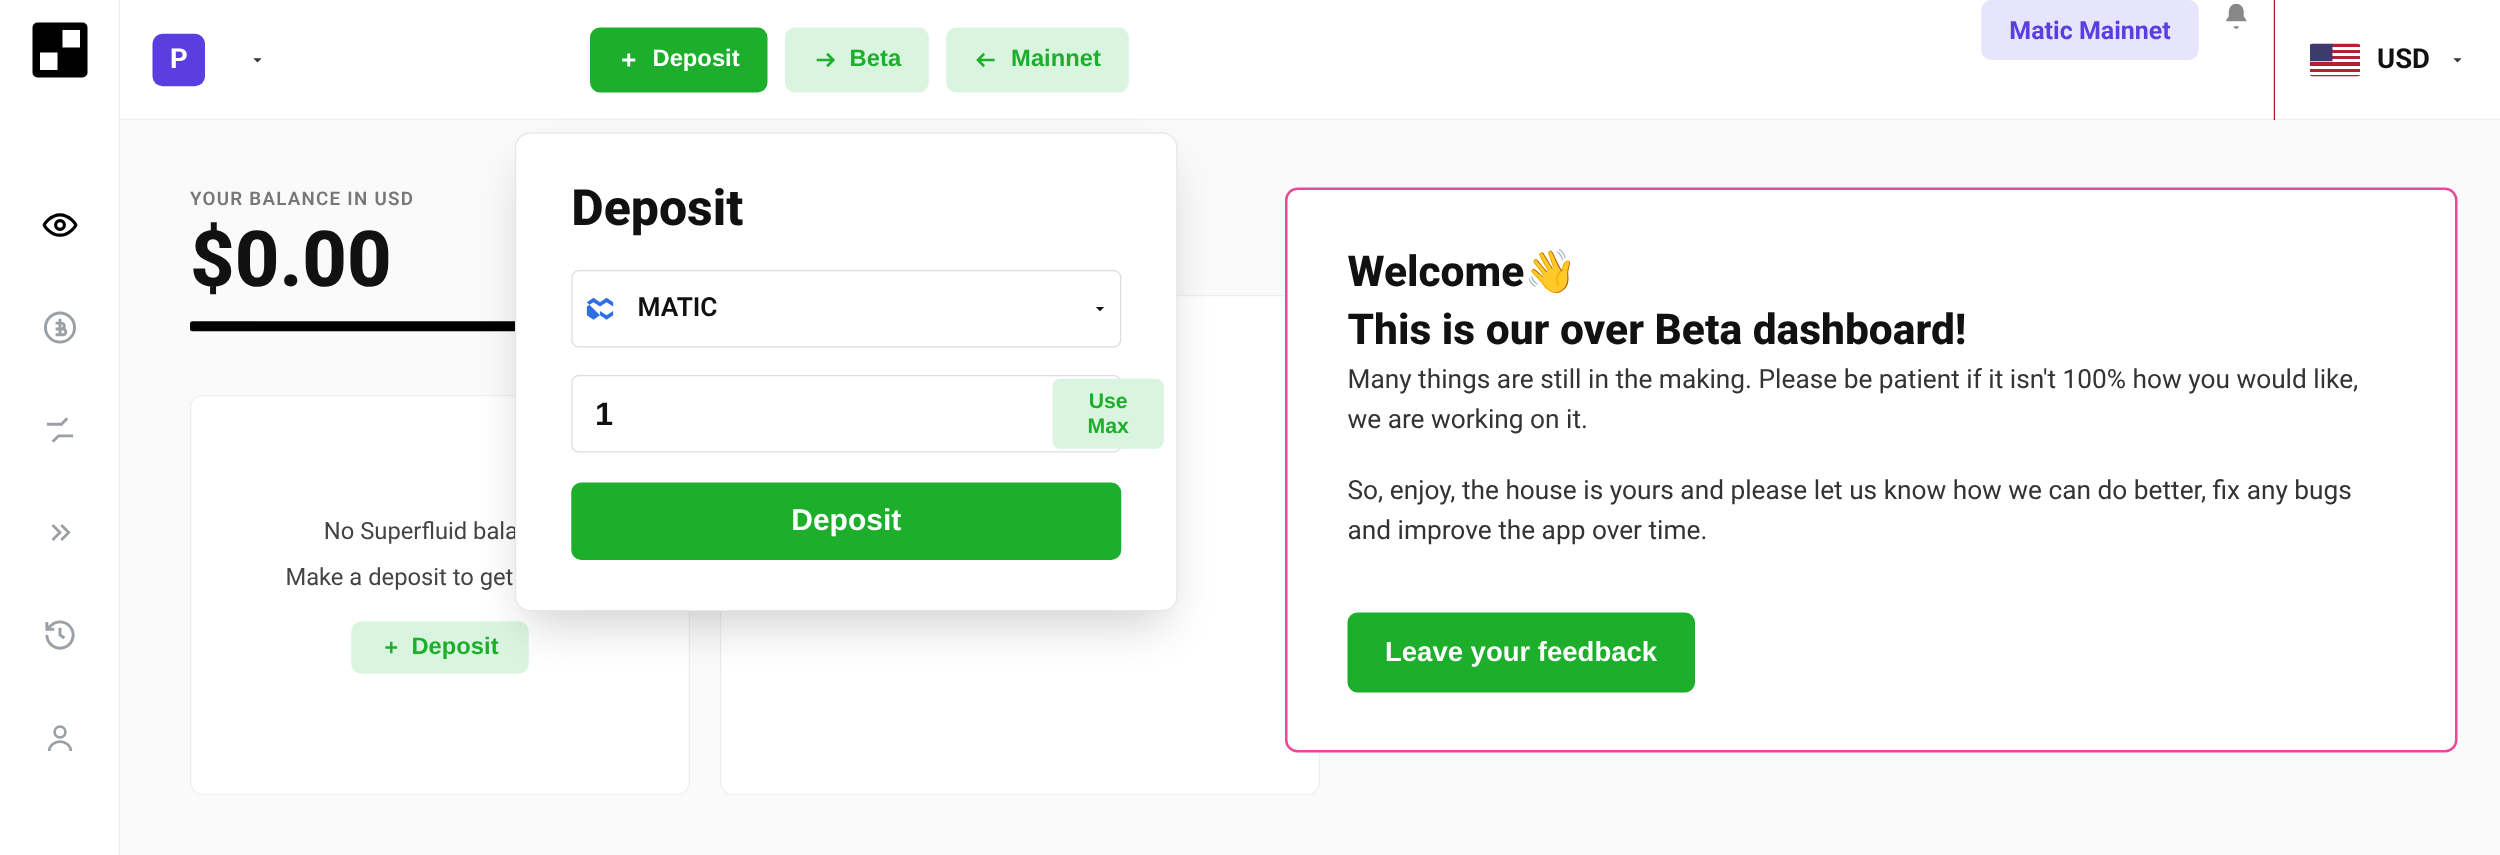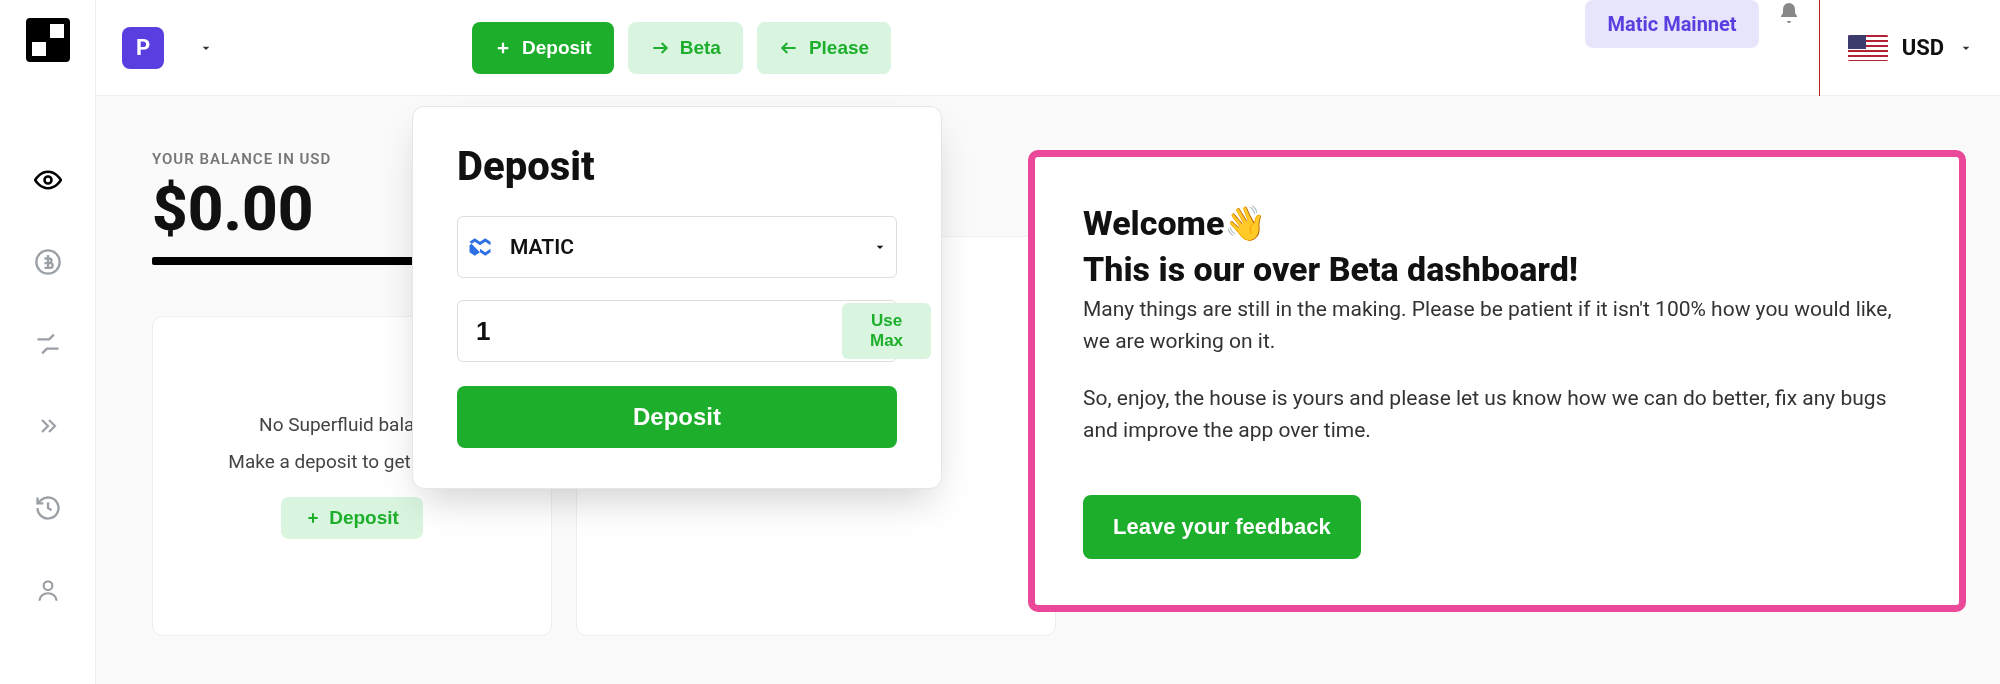--- a/index.html
+++ b/index.html
@@ -267,21 +267,21 @@
     border:none;
     border-radius:8px;
   }
 
   
   .welcome-card {
     position:absolute;
     left: 932px; top: 54px;
     width: 938px;
     background:#fff;
-    border:7px solid #ec4899;
+    border:2px solid #ec4899;
     border-radius: 10px;
     padding: 44px 48px 46px;
   }
   .welcome-title {
     font-size: 34px;
     font-weight:800;
     line-height: 1.35;
   }
   .welcome-body {
     font-size: 21px;
@@ -365,21 +365,21 @@
     <button class="btn btn-green-light">
       <svg width="20" height="16" viewBox="0 0 24 16" fill="none" stroke="currentColor" stroke-width="2.5">
           <path d="M4 8h16M14 2l6 6-6 6"></path>
         </svg>
       <span>Beta</span>
     </button>
     <button class="btn btn-green-light">
       <svg width="20" height="16" viewBox="0 0 24 16" fill="none" stroke="currentColor" stroke-width="2.5">
           <path d="M20 8H4M10 2L4 8l6 6"></path>
         </svg>
-      <span>Please</span>
+      <span>Mainnet</span>
     </button>
   </div>
 
   <div class="header-right">
     <div class="network-chip">Matic Mainnet</div>
     <span class="bell-icon">
       <svg width="24" height="26" viewBox="0 0 24 24" fill="currentColor">
           <path d="M12 2a6 6 0 00-6 6v4l-2 3v1h16v-1l-2-3V8a6 6 0 00-6-6zM10 20a2 2 0 104 0h-4z"></path>
         </svg>
     </span>

